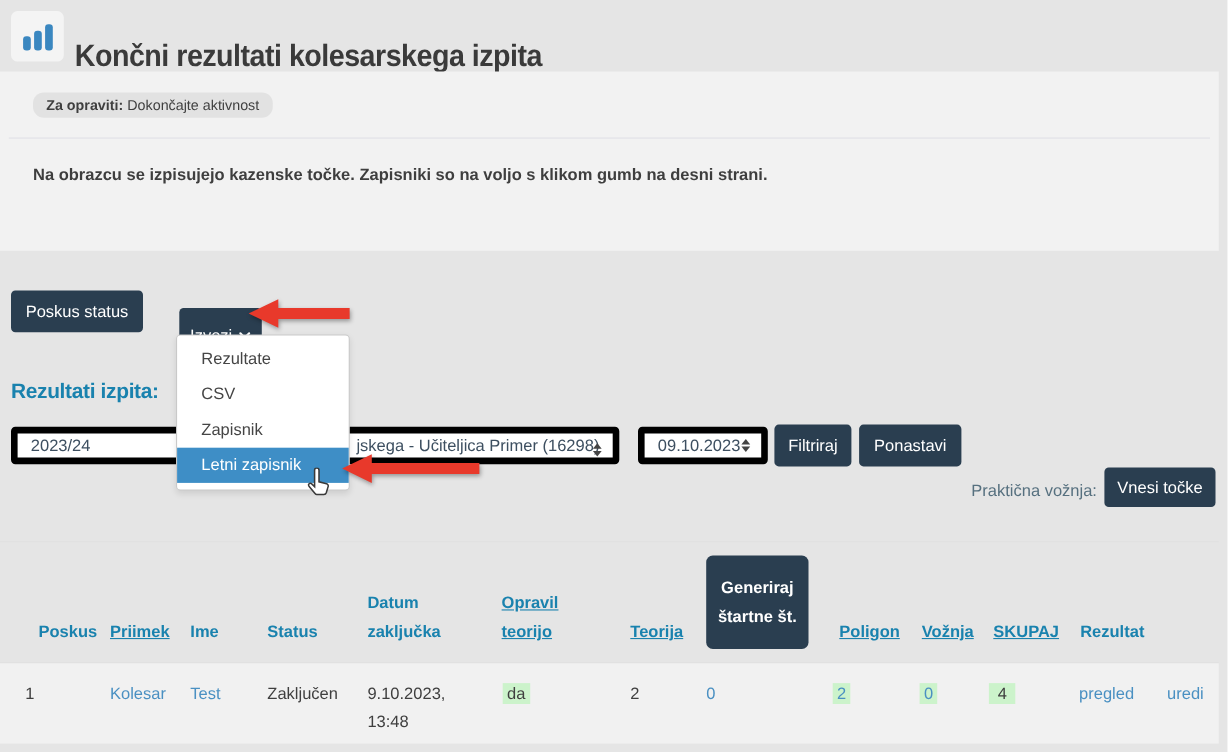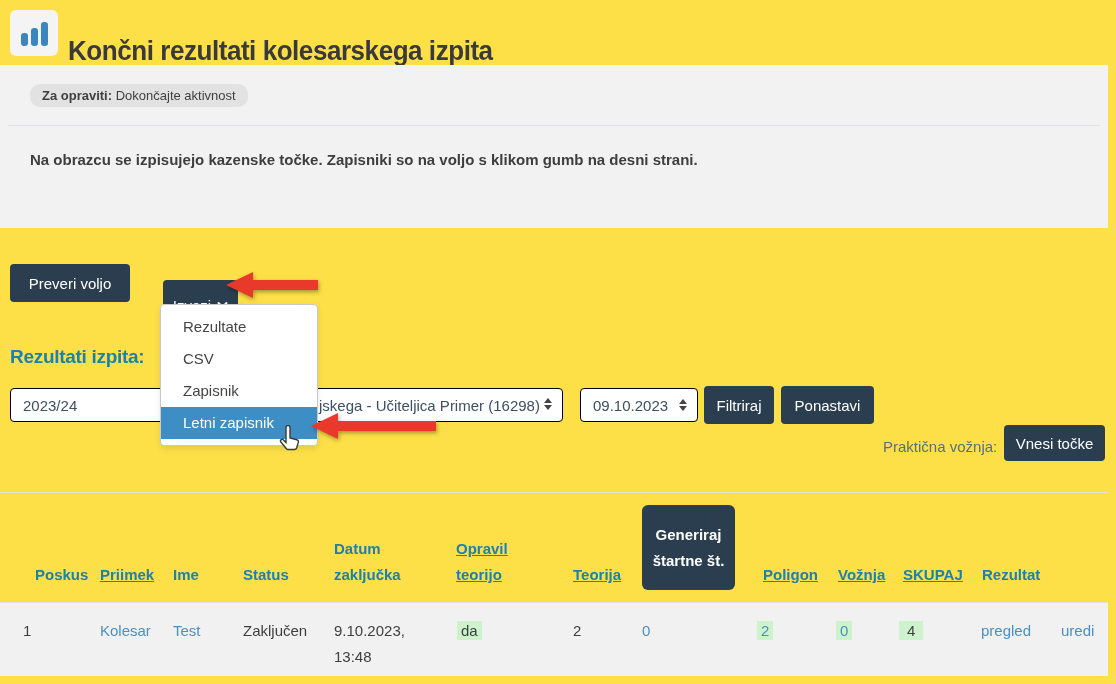--- a/index.html
+++ b/index.html
@@ -1,17 +1,17 @@
 <!DOCTYPE html>
 <html><head>
 <meta charset="utf-8">
 <style>
   html,body{margin:0;padding:0;background:#fff;}
   .page{
-    position:relative;width:1116px;height:684px;overflow:hidden;background:#fde047;
+    position:relative;width:1116px;height:684px;overflow:hidden;background:#e5e5e5;
     font-family:"Liberation Sans", sans-serif;color:#3f3f3f;
   }
   
   .app-icon{position:absolute;left:10px;top:10px;width:48px;height:46px;background:#f4f4f4;
     border-radius:6px;display:flex;align-items:flex-end;justify-content:center;gap:3px;padding-bottom:10px;box-sizing:border-box;}
   .app-icon .bar{width:7px;background:#3a87c0;border-radius:3px;}
   .bar1{height:13px}.bar2{height:18px}.bar3{height:24px}
   .page-title{position:absolute;left:68px;top:16px;font-size:28px;font-weight:700;color:#3a3a3a;
     letter-spacing:-0.5px;transform:scaleX(.93);transform-origin:left top;white-space:nowrap;}
   
@@ -36,21 +36,21 @@
   .menu-item{height:32px;line-height:32px;padding-left:22px;font-size:15px;color:#454545;cursor:pointer;}
   .menu-item.highlighted{background:#3e8ec6;color:#fff;}
   
   .arrow{position:absolute;z-index:8;filter:drop-shadow(1px 2px 2px rgba(0,0,0,.35));}
   .arrow1{left:226px;top:271px;}
   .arrow2{left:311px;top:412px;}
   .cursor{position:absolute;left:277px;top:425px;z-index:9;}
   
   .filters-heading{position:absolute;left:10px;top:346px;font-size:19px;font-weight:700;color:#1982ae;
     letter-spacing:-0.3px;}
-  .select{position:absolute;top:388px;height:34px;background:#fff;border:1px solid #000000;border-radius:4px;
+  .select{position:absolute;top:388px;height:34px;background:#fff;border:6px solid #000000;border-radius:4px;
     box-sizing:border-box;font-size:15px;color:#3d4f60;display:flex;align-items:center;cursor:pointer;}
   .sel-year{left:10px;width:290px;padding-left:12px;}
   .sel-group{left:160px;width:403px;}
   .sel-group .sel-text{position:absolute;left:158px;white-space:nowrap;}
   .sel-date{left:580px;width:118px;padding-left:12px;justify-content:space-between;padding-right:10px;}
   .updown{position:absolute;right:10px;top:9px;display:flex;flex-direction:column;gap:2px;}
   .sel-date .updown{position:static;}
   .tri-up{width:0;height:0;border-left:4px solid transparent;border-right:4px solid transparent;border-bottom:5px solid #444;}
   .tri-down{width:0;height:0;border-left:4px solid transparent;border-right:4px solid transparent;border-top:5px solid #444;}
   .practical-label{position:absolute;left:883px;top:438px;font-size:15px;color:#56707f;}
@@ -81,21 +81,21 @@
   <h1 class="page-title">Končni rezultati kolesarskega izpita</h1>
 
   <div class="notice-box">
     <div class="todo-badge">
       <b>Za opraviti:</b><span> Dokončajte aktivnost</span>
     </div>
     <div class="notice-divider"></div>
     <div class="notice-text">Na obrazcu se izpisujejo kazenske točke. Zapisniki so na voljo s klikom gumb na desni strani.</div>
   </div>
 
-  <button class="btn btn-check">Preveri voljo</button>
+  <button class="btn btn-check">Poskus status</button>
   <button class="btn btn-export">
     <span>Izvozi</span>
     <svg width="11" height="8" viewBox="0 0 11 8">
         <polyline points="1.5,2 5.5,6 9.5,2" fill="none" stroke="#fff" stroke-width="2" stroke-linecap="round" stroke-linejoin="round"></polyline>
       </svg>
   </button>
 
   <div class="menu">
     <div class="menu-item"><span>Rezultate</span></div>
     <div class="menu-item"><span>CSV</span></div>

